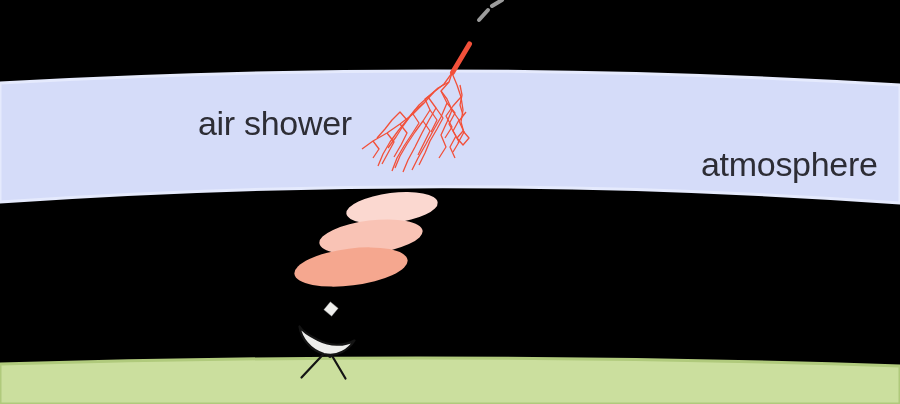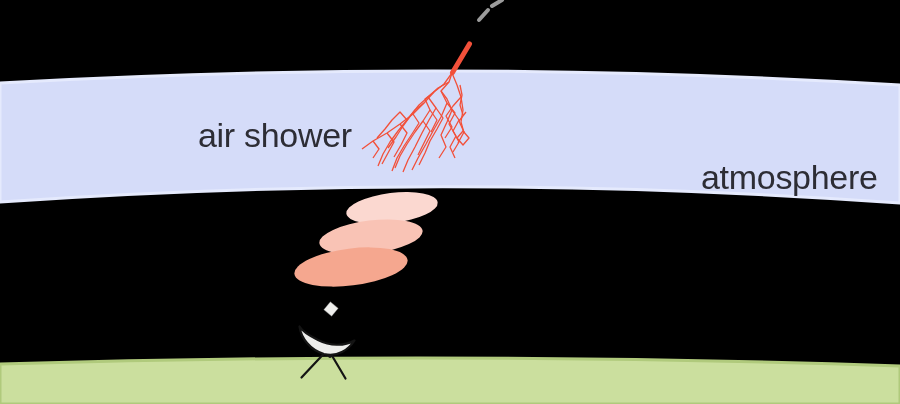--- a/index.html
+++ b/index.html
@@ -34,22 +34,22 @@
 
   .label {
     position: absolute;
     font-size: 34px;
     line-height: 1;
     letter-spacing: -0.3px;
     color: var(--label-text, #2d2d35);
     white-space: nowrap;
     user-select: none;
   }
-  .label-air  { left: 198px; top: 118px; }
-  .label-atmo { left: 701px; top: 160px; text-align: right; }
+  .label-air  { left: 198px; top: 106px; }
+  .label-atmo { left: 701px; top: 147px; text-align: right; }
 </style>
 </head>
 <body>
 
 <div class="canvas">
 
   <svg width="900" height="404" viewBox="0 0 900 404">
 
     <rect class="bg" width="900" height="404"></rect>
 

